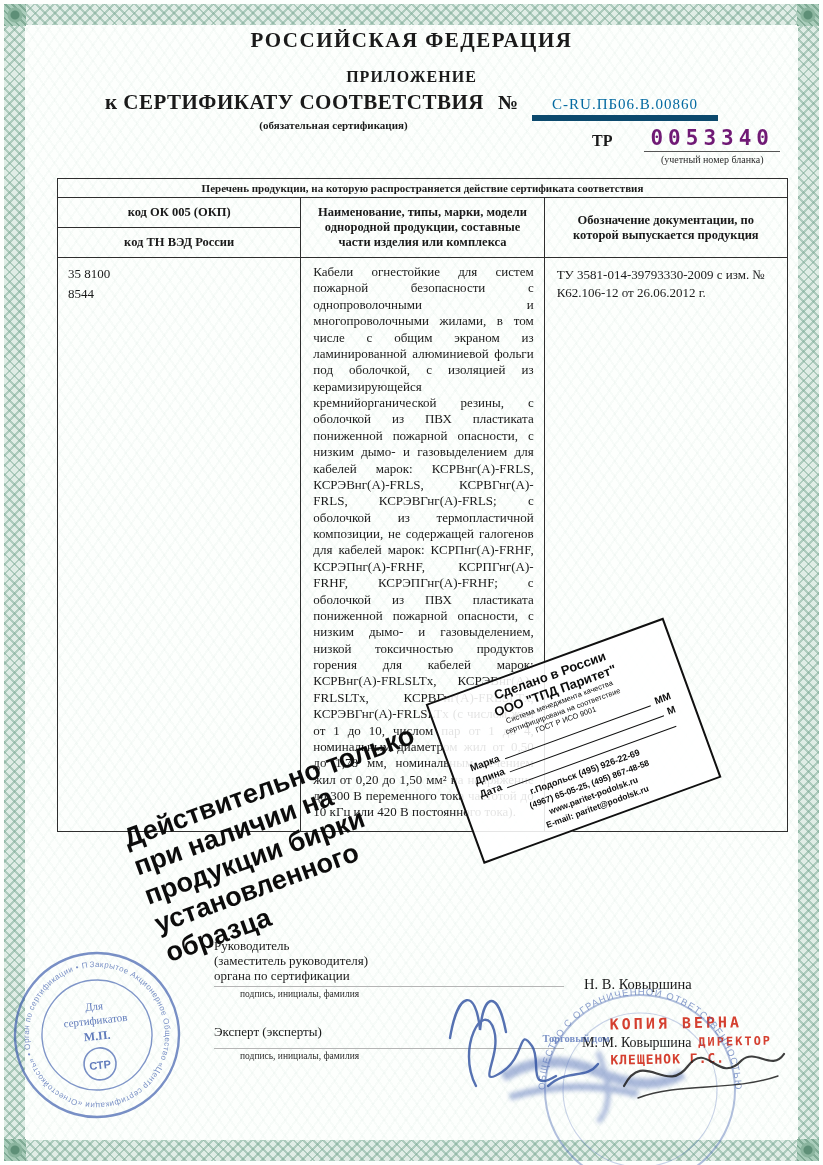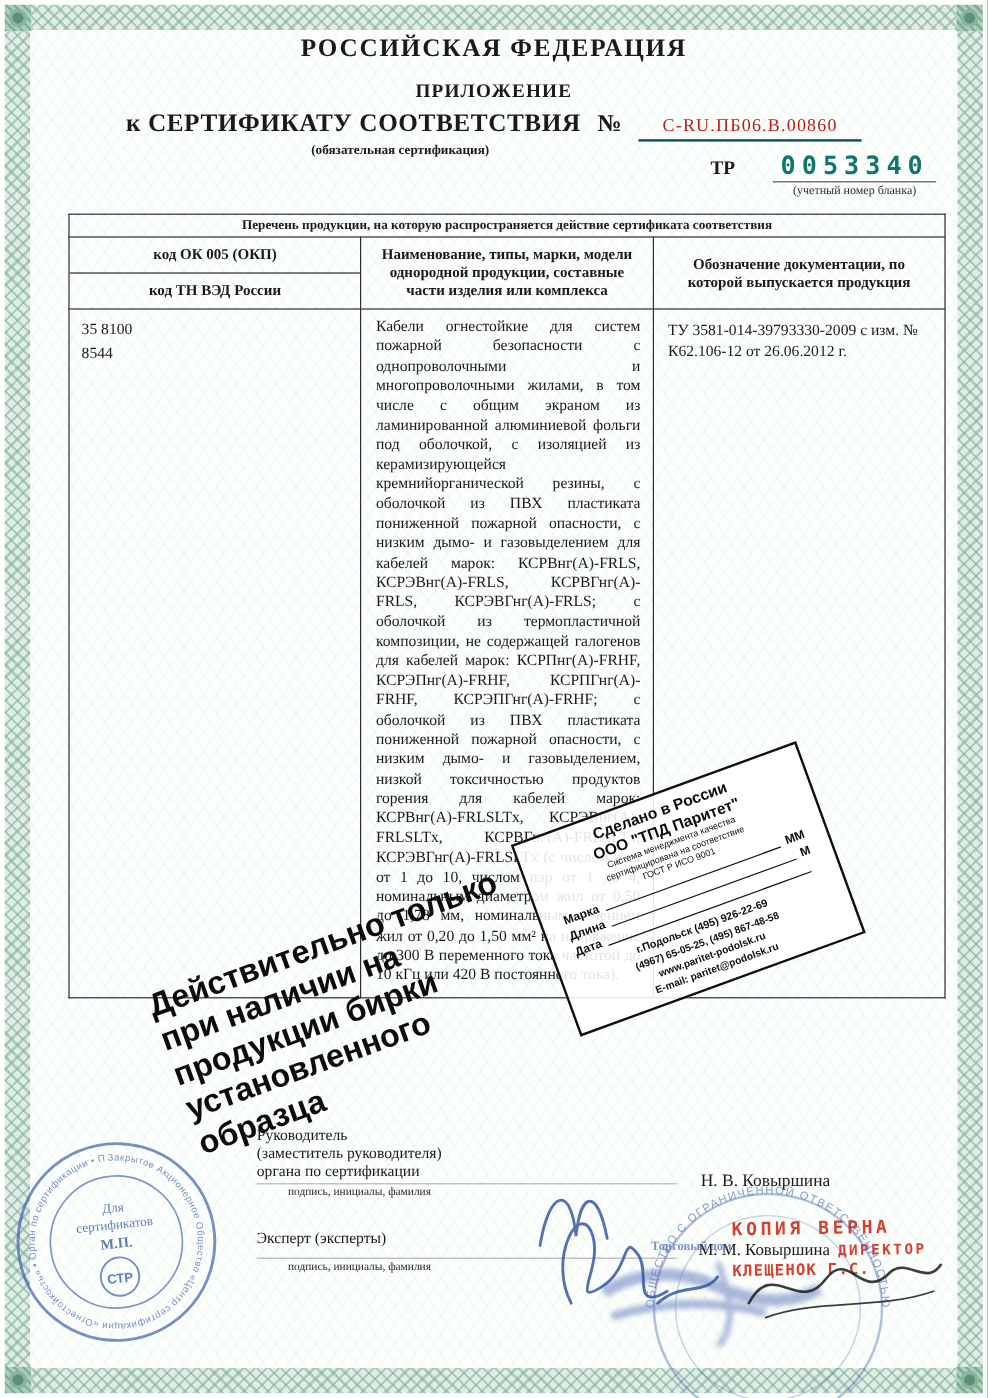--- a/index.html
+++ b/index.html
@@ -31,29 +31,29 @@
 
   
   .country{position:absolute;top:28px;left:0;width:100%;text-align:center;
     font-size:21px;font-weight:bold;letter-spacing:1.5px;}
   .annex{position:absolute;top:68px;left:0;width:100%;text-align:center;
     font-size:16px;font-weight:bold;letter-spacing:1px;}
   .cert-row{position:absolute;top:90px;left:0;width:100%;display:flex;
     justify-content:center;align-items:baseline;gap:14px;}
   .cert-title{font-size:21px;font-weight:bold;letter-spacing:.5px;}
   .cert-no-sign{font-size:20px;font-weight:bold;}
-  .cert-number{font-size:15px;color:#b91c1c;letter-spacing:1px;
-    border-bottom:2px solid #0c4a6e;padding:0 8px 2px 8px;min-width:170px;text-align:center;}
+  .cert-number{font-size:15px;color:#0369a1;letter-spacing:1px;
+    border-bottom:6px solid #0c4a6e;padding:0 8px 2px 8px;min-width:170px;text-align:center;}
   .mandatory{position:absolute;top:119px;left:0;width:100%;text-align:center;
     font-size:11px;font-weight:bold;transform:translateX(-78px);}
   .tr-block{position:absolute;left:592px;top:126px;display:flex;gap:32px;align-items:flex-start;text-align:right;}
   .tr-label{font-size:16px;font-weight:bold;padding-top:6px;}
   .blank-col{display:flex;flex-direction:column;align-items:center;}
   .blank-number{font-family:"DejaVu Sans Mono",monospace;font-size:21px;font-weight:bold;
-    color:#0f766e;letter-spacing:5px;border-bottom:1px solid #555;padding:0 6px 1px 6px;}
+    color:#701a75;letter-spacing:5px;border-bottom:1px solid #555;padding:0 6px 1px 6px;}
   .blank-note{font-size:10px;color:#2c2c2c;margin-top:2px;}
 
   
   table.products{position:absolute;left:57px;top:178px;width:731px;
     border-collapse:collapse;table-layout:fixed;}
   table.products td{border:1.3px solid #2e2e2e;vertical-align:top;}
   td.caption{font-size:11px;font-weight:bold;text-align:center;padding:3px 4px;vertical-align:middle;}
   .c1{width:140px;} .c2{width:290px;margin-top:16px;} .c3{width:301px;}
   tr.head td{padding:0;font-weight:bold;font-size:12.5px;text-align:center;vertical-align:middle;}
   tr.head td.c2,tr.head td.c3{padding:6px 12px;}

